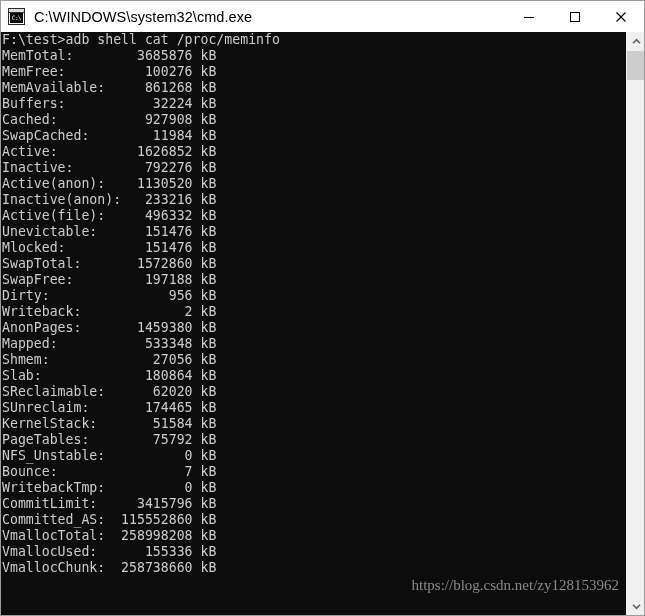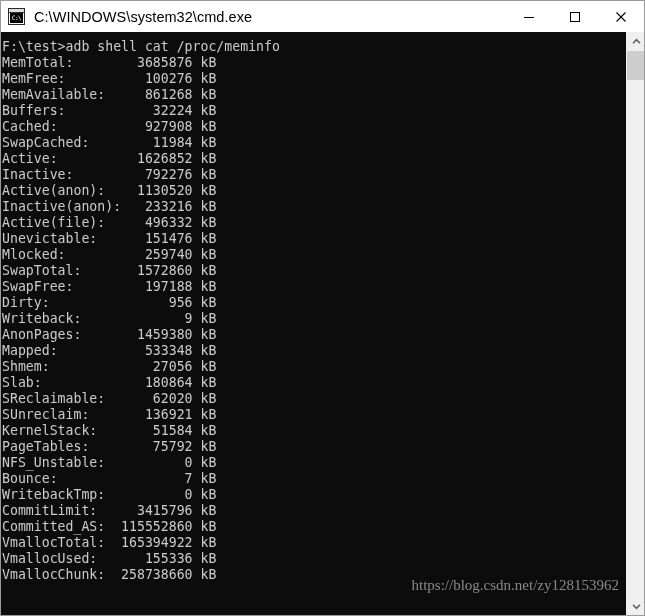--- a/index.html
+++ b/index.html
@@ -100,21 +100,21 @@
   }
 
   .terminal {
     position: absolute;
     left: 0;
     top: 0;
     right: 18px;
     bottom: 0;
     background: #0c0c0c;
     overflow: hidden;
-    padding-top: 7px;
+    padding-top: 0;
     box-sizing: border-box;
   }
 
   .line {
     font-family: "DejaVu Sans Mono", monospace;
     font-size: 13.2px;
     line-height: 16px;
     color: #cccccc;
     white-space: pre;
     padding-left: 1px;
@@ -215,39 +215,39 @@
         <div class="line">MemAvailable:     861268 kB</div>
         <div class="line">Buffers:           32224 kB</div>
         <div class="line">Cached:           927908 kB</div>
         <div class="line">SwapCached:        11984 kB</div>
         <div class="line">Active:          1626852 kB</div>
         <div class="line">Inactive:         792276 kB</div>
         <div class="line">Active(anon):    1130520 kB</div>
         <div class="line">Inactive(anon):   233216 kB</div>
         <div class="line">Active(file):     496332 kB</div>
         <div class="line">Unevictable:      151476 kB</div>
-        <div class="line">Mlocked:          259740 kB</div>
+        <div class="line">Mlocked:          151476 kB</div>
         <div class="line">SwapTotal:       1572860 kB</div>
         <div class="line">SwapFree:         197188 kB</div>
         <div class="line">Dirty:               956 kB</div>
-        <div class="line">Writeback:             9 kB</div>
+        <div class="line">Writeback:             2 kB</div>
         <div class="line">AnonPages:       1459380 kB</div>
         <div class="line">Mapped:           533348 kB</div>
         <div class="line">Shmem:             27056 kB</div>
         <div class="line">Slab:             180864 kB</div>
         <div class="line">SReclaimable:      62020 kB</div>
-        <div class="line">SUnreclaim:       136921 kB</div>
+        <div class="line">SUnreclaim:       174465 kB</div>
         <div class="line">KernelStack:       51584 kB</div>
         <div class="line">PageTables:        75792 kB</div>
         <div class="line">NFS_Unstable:          0 kB</div>
         <div class="line">Bounce:                7 kB</div>
         <div class="line">WritebackTmp:          0 kB</div>
         <div class="line">CommitLimit:     3415796 kB</div>
         <div class="line">Committed_AS:  115552860 kB</div>
-        <div class="line">VmallocTotal:  165394922 kB</div>
+        <div class="line">VmallocTotal:  258998208 kB</div>
         <div class="line">VmallocUsed:      155336 kB</div>
         <div class="line">VmallocChunk:  258738660 kB</div>
       </div>
 
     <div class="watermark">https://blog.csdn.net/zy128153962</div>
 
     <div class="scrollbar">
       <div class="sb-track"></div>
       <div class="sb-arrow up">
         <svg width="9" height="7" viewBox="0 0 9 7" aria-hidden="true">

